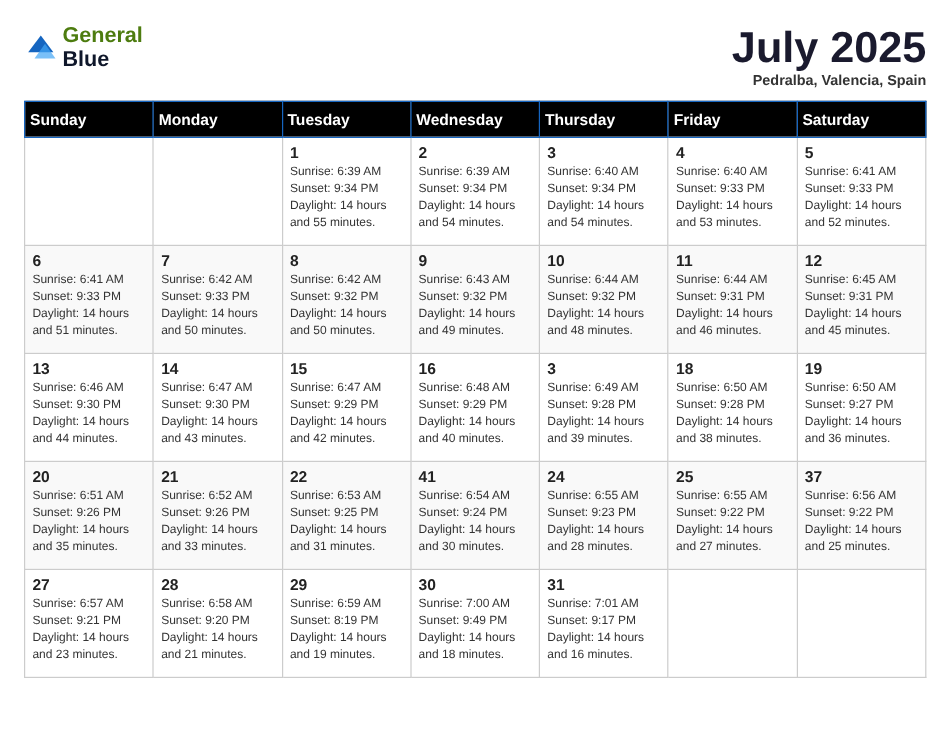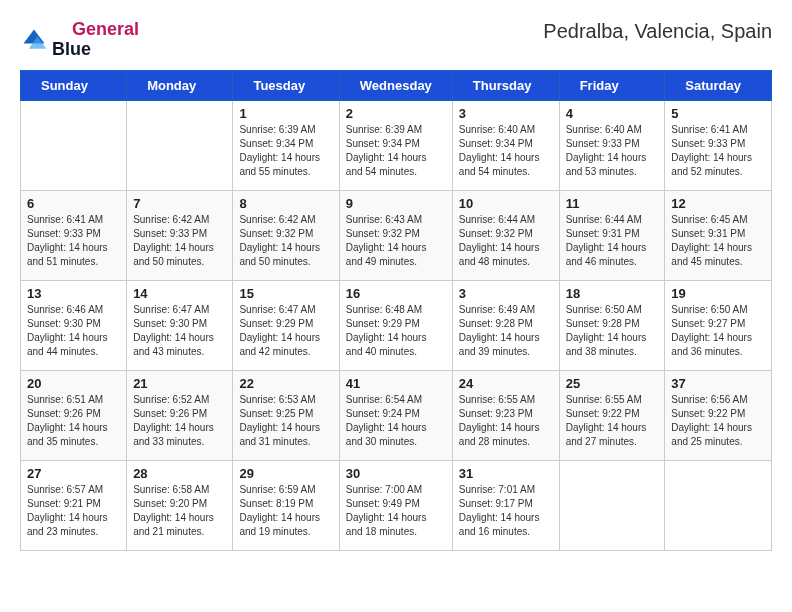--- a/index.html
+++ b/index.html
@@ -19,50 +19,51 @@
     .logo {
       display: flex;
       align-items: center;
       gap: 4px;
     }
     .logo-text {
       font-size: 18px;
       font-weight: bold;
       line-height: 1.1;
     }
-    .logo-general { color: #be185d; margin-left: 20px; }
+    .logo-general { color: #4d7c0f; }
     .logo-blue { color: #0f172a; }
     .logo-icon {
       width: 28px;
       height: 28px;
     }
     .title-block {
       text-align: right;
     }
     .month-year {
       font-size: 36px;
       font-weight: bold;
       color: #1a1a2e;
       line-height: 1.1;
     }
     .location {
-      font-size: 20px;
+      font-size: 12px;
       color: #333;
+      font-weight: bold;
     }
     .calendar {
       width: 100%;
       border-collapse: collapse;
       border: 1px solid #ccc;
     }
     .calendar th {
-      background-color: #1d4ed8;
+      background-color: #000000;
       color: #fff;
       font-size: 13px;
       font-weight: bold;
-      padding: 7px 20px;
+      padding: 7px 4px;
       text-align: left;
       border: 1px solid #1565c0;
     }
     .calendar td {
       border: 1px solid #ccc;
       vertical-align: top;
       padding: 5px 6px;
       font-size: 10.5px;
       color: #222;
       width: calc(100% / 7);
@@ -95,20 +96,21 @@
     <svg class="logo-icon" viewBox="0 0 32 32" xmlns="http://www.w3.org/2000/svg">
       <polygon points="16,4 28,20 4,20" fill="#1565c0"></polygon>
       <polygon points="20,12 30,26 10,26" fill="#42a5f5" opacity="0.7"></polygon>
     </svg>
     <div class="logo-text">
       <div class="logo-general">General</div>
       <div class="logo-blue">Blue</div>
     </div>
   </div>
   <div class="title-block">
+    <div class="month-year">July 2025</div>
     <div class="location">Pedralba, Valencia, Spain</div>
   </div>
 </div>
 
 <table class="calendar">
   <thead>
     <tr>
       <th>Sunday</th>
       <th>Monday</th>
       <th>Tuesday</th>

